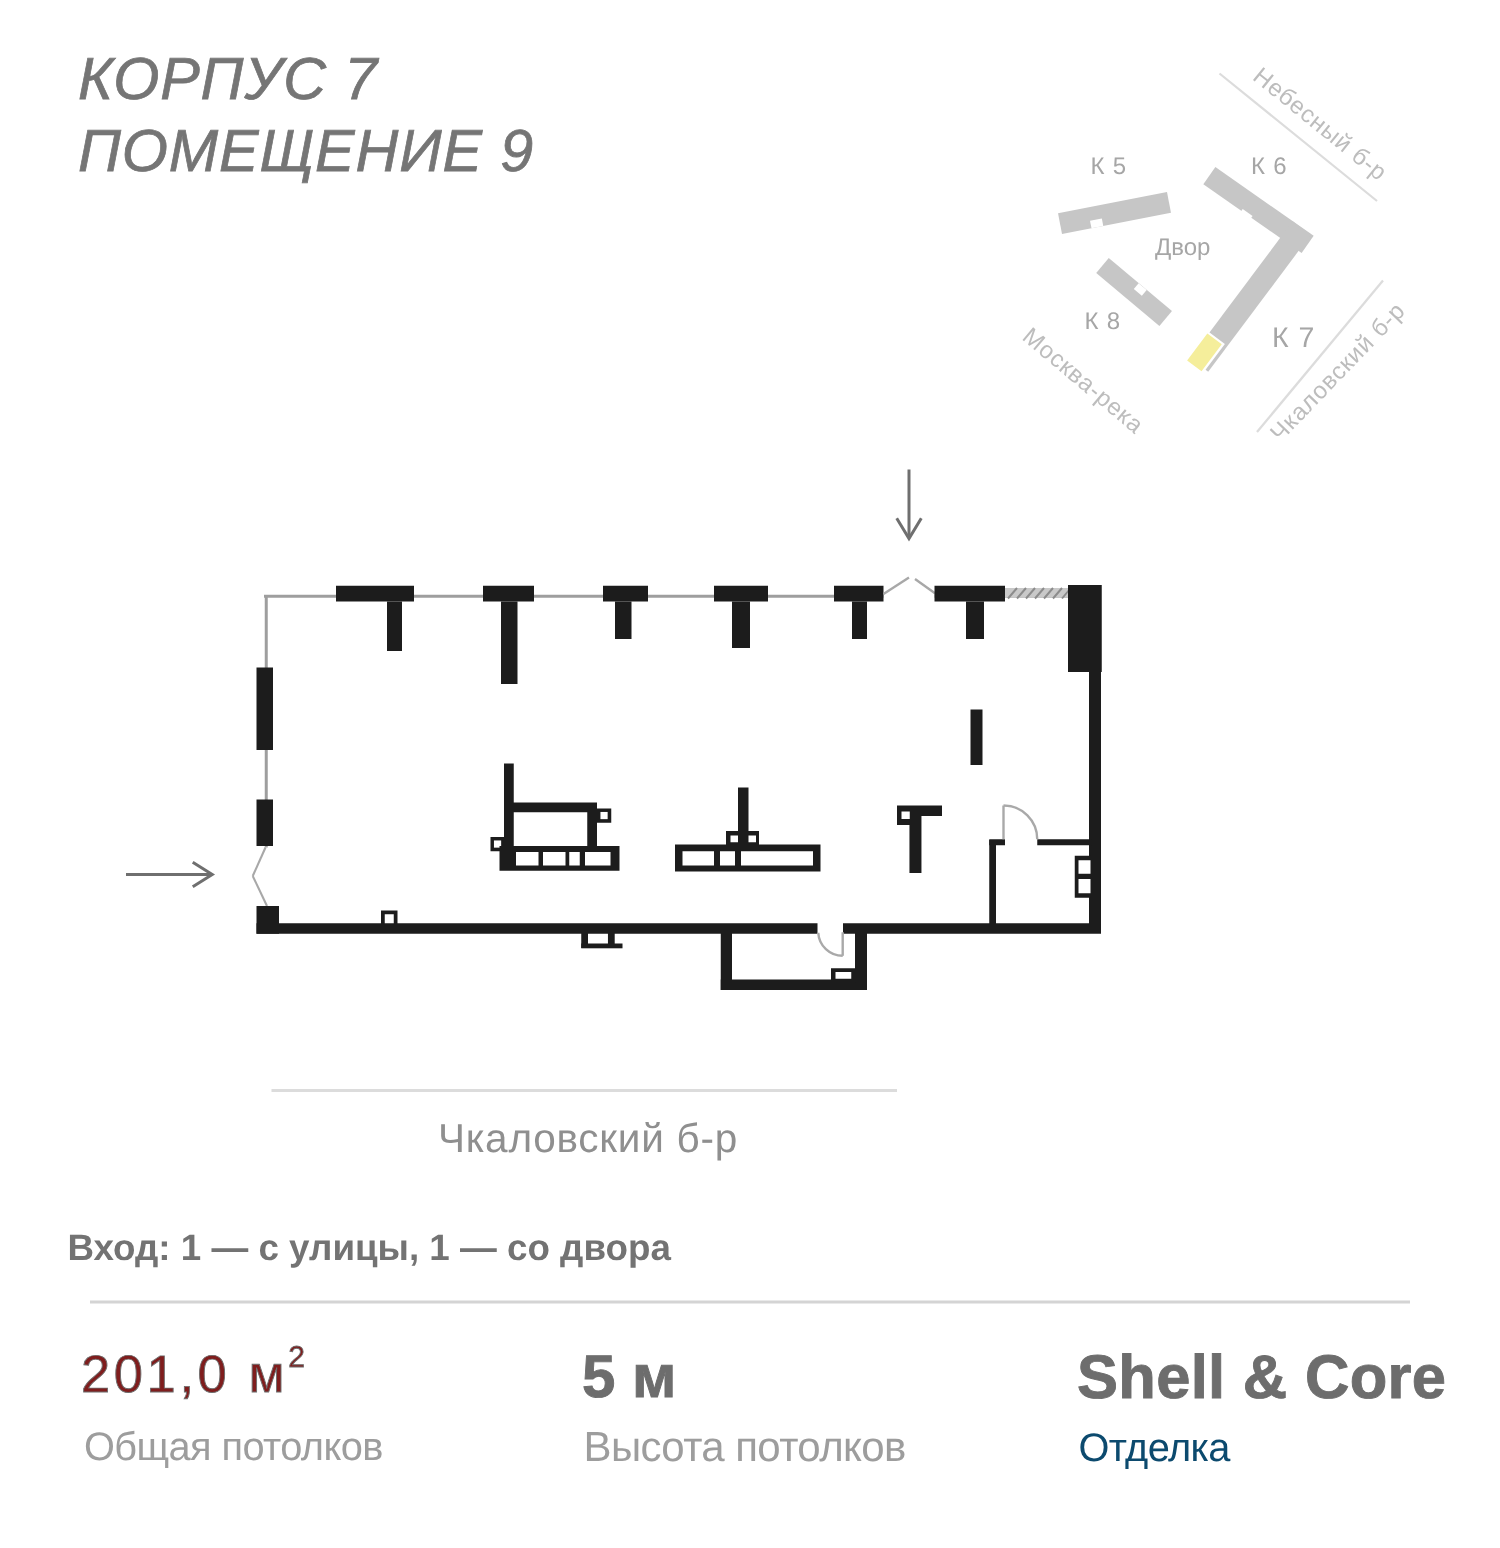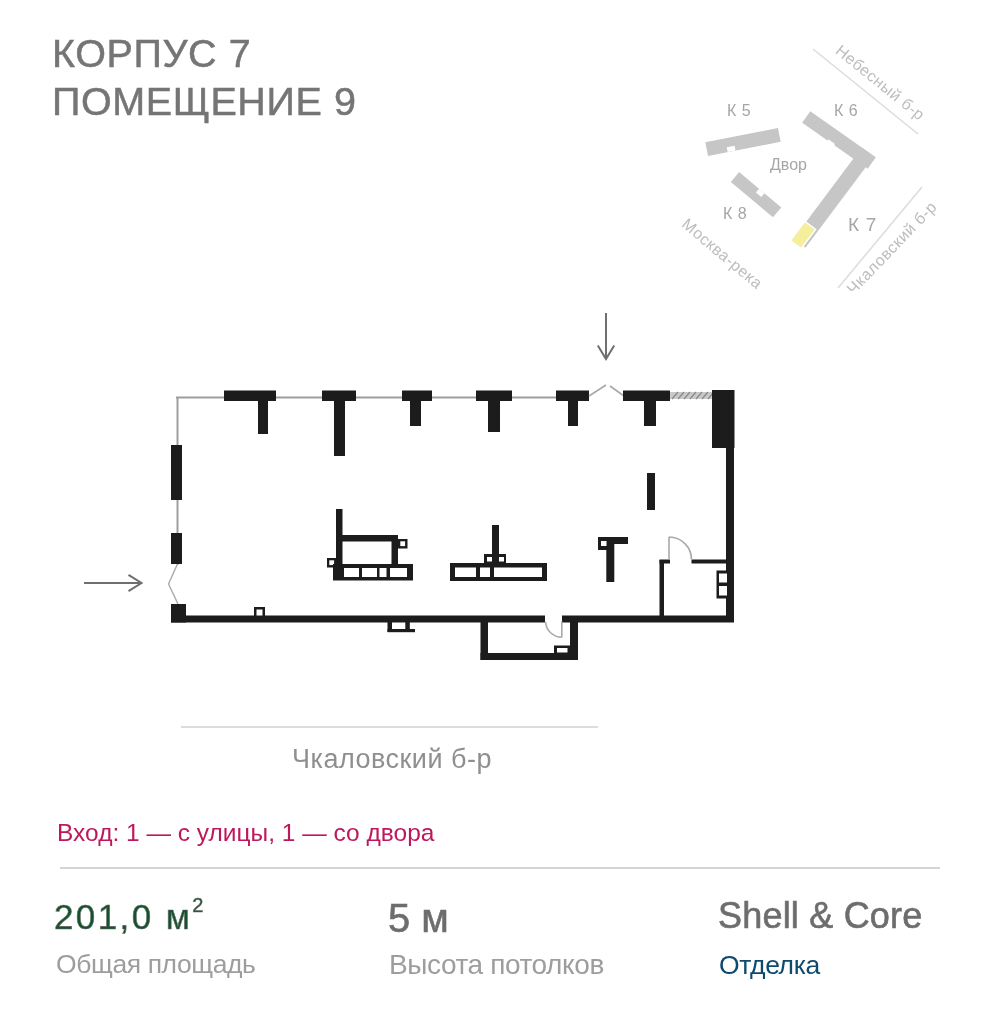--- a/index.html
+++ b/index.html
@@ -4,21 +4,21 @@
 <style>
   html,body{margin:0;padding:0;background:#fff;}
   .page{position:relative;width:1000px;height:1032px;background:#fff;overflow:hidden;
         font-family:"Liberation Sans", sans-serif;}
   .abs{position:absolute;}
 </style>
 </head>
 <body>
 <div class="page">
 
-  <div class="abs" style="left:52px;top:29px;width:500px;font-weight:normal;-webkit-text-stroke:0.5px #757575;color:#757575;font-size:39.5px;line-height:48px;letter-spacing:0.6px;">КОРПУС 7<br>ПОМЕЩЕНИЕ 9</div>
+  <div class="abs" style="left:52px;top:29px;width:500px;font-weight:normal;-webkit-text-stroke:0.5px #757575;color:#757575;font-size:39.5px;line-height:48px;letter-spacing:0.6px;font-style:italic;">КОРПУС 7<br>ПОМЕЩЕНИЕ 9</div>
 
   <svg class="abs" style="left:650px;top:0px;" width="350" height="310" viewBox="650 0 350 310">
 
     <line x1="813" y1="49" x2="918" y2="134" stroke="#dcdcdc" stroke-width="1.5"></line>
 
     <text x="880" y="88" transform="rotate(39 880 83)" text-anchor="middle" font-size="16" fill="#bdbdbd" letter-spacing="0.5">Небесный б-р</text>
 
     <line x1="838" y1="288" x2="922" y2="187" stroke="#dcdcdc" stroke-width="1.5"></line>
 
     <text x="892" y="253" transform="rotate(-46 892 248)" text-anchor="middle" font-size="16" fill="#bdbdbd" letter-spacing="0.5">Чкаловский б-р</text>
@@ -234,26 +234,26 @@
        <rect x="455" y="567.5" width="21" height="9.5" fill="#fff"></rect>
        <rect x="480" y="567.5" width="10" height="9.5" fill="#fff"></rect>
        <rect x="494" y="567.5" width="48" height="9.5" fill="#fff"></rect>
       </g>
   </svg>
 
   <div class="abs" style="left:181px;top:726px;width:417px;height:1.5px;background:#dcdcdc;"></div>
 
   <div class="abs" style="left:192px;top:744px;width:400px;text-align:center;font-size:27px;color:#8f8f8f;letter-spacing:0.5px;">Чкаловский б-р</div>
 
-  <div class="abs" style="left:57px;top:819px;font-size:24.5px;color:#be185d;">Вход: 1 — с улицы, 1 — со двора</div>
+  <div class="abs" style="left:45px;top:819px;font-size:24.5px;color:#737373;font-weight:bold;">Вход: 1 — с улицы, 1 — со двора</div>
 
   <div class="abs" style="left:60px;top:867px;width:880px;height:1.5px;background:#d4d4d4;"></div>
 
-  <div class="abs" style="left:54px;top:894px;font-size:35px;font-weight:normal;-webkit-text-stroke:0.6px #6d6d6d;color:#14532d;letter-spacing:2.4px;">201,0&nbsp;м<span style="font-size:20px;vertical-align:17px;letter-spacing:0;">2</span></div>
-  <div class="abs" style="left:56px;top:949px;font-size:26.5px;letter-spacing:-0.4px;color:#9d9d9d;">Общая площадь</div>
-
-  <div class="abs" style="left:388px;top:896px;font-size:40px;font-weight:normal;-webkit-text-stroke:0.6px #6d6d6d;color:#6d6d6d;">5 м</div>
+  <div class="abs" style="left:54px;top:894px;font-size:35px;font-weight:normal;-webkit-text-stroke:0.6px #6d6d6d;color:#7f1d1d;letter-spacing:2.4px;">201,0&nbsp;м<span style="font-size:20px;vertical-align:17px;letter-spacing:0;">2</span></div>
+  <div class="abs" style="left:56px;top:949px;font-size:26.5px;letter-spacing:-0.4px;color:#9d9d9d;">Общая потолков</div>
+
+  <div class="abs" style="left:388px;top:896px;font-size:40px;font-weight:bold;-webkit-text-stroke:0.6px #6d6d6d;color:#6d6d6d;">5 м</div>
   <div class="abs" style="left:389px;top:949px;font-size:28px;letter-spacing:-0.4px;color:#9d9d9d;">Высота потолков</div>
 
-  <div class="abs" style="left:718px;top:895px;font-size:36px;font-weight:normal;-webkit-text-stroke:0.6px #6d6d6d;color:#6d6d6d;letter-spacing:0.2px;">Shell &amp; Core</div>
+  <div class="abs" style="left:718px;top:895px;font-size:41px;font-weight:bold;-webkit-text-stroke:0.6px #6d6d6d;color:#6d6d6d;letter-spacing:0.2px;">Shell &amp; Core</div>
   <div class="abs" style="left:719px;top:950px;font-size:26.5px;letter-spacing:-0.4px;color:#0c4a6e;">Отделка</div>
 
 </div>
 
 </body></html>

